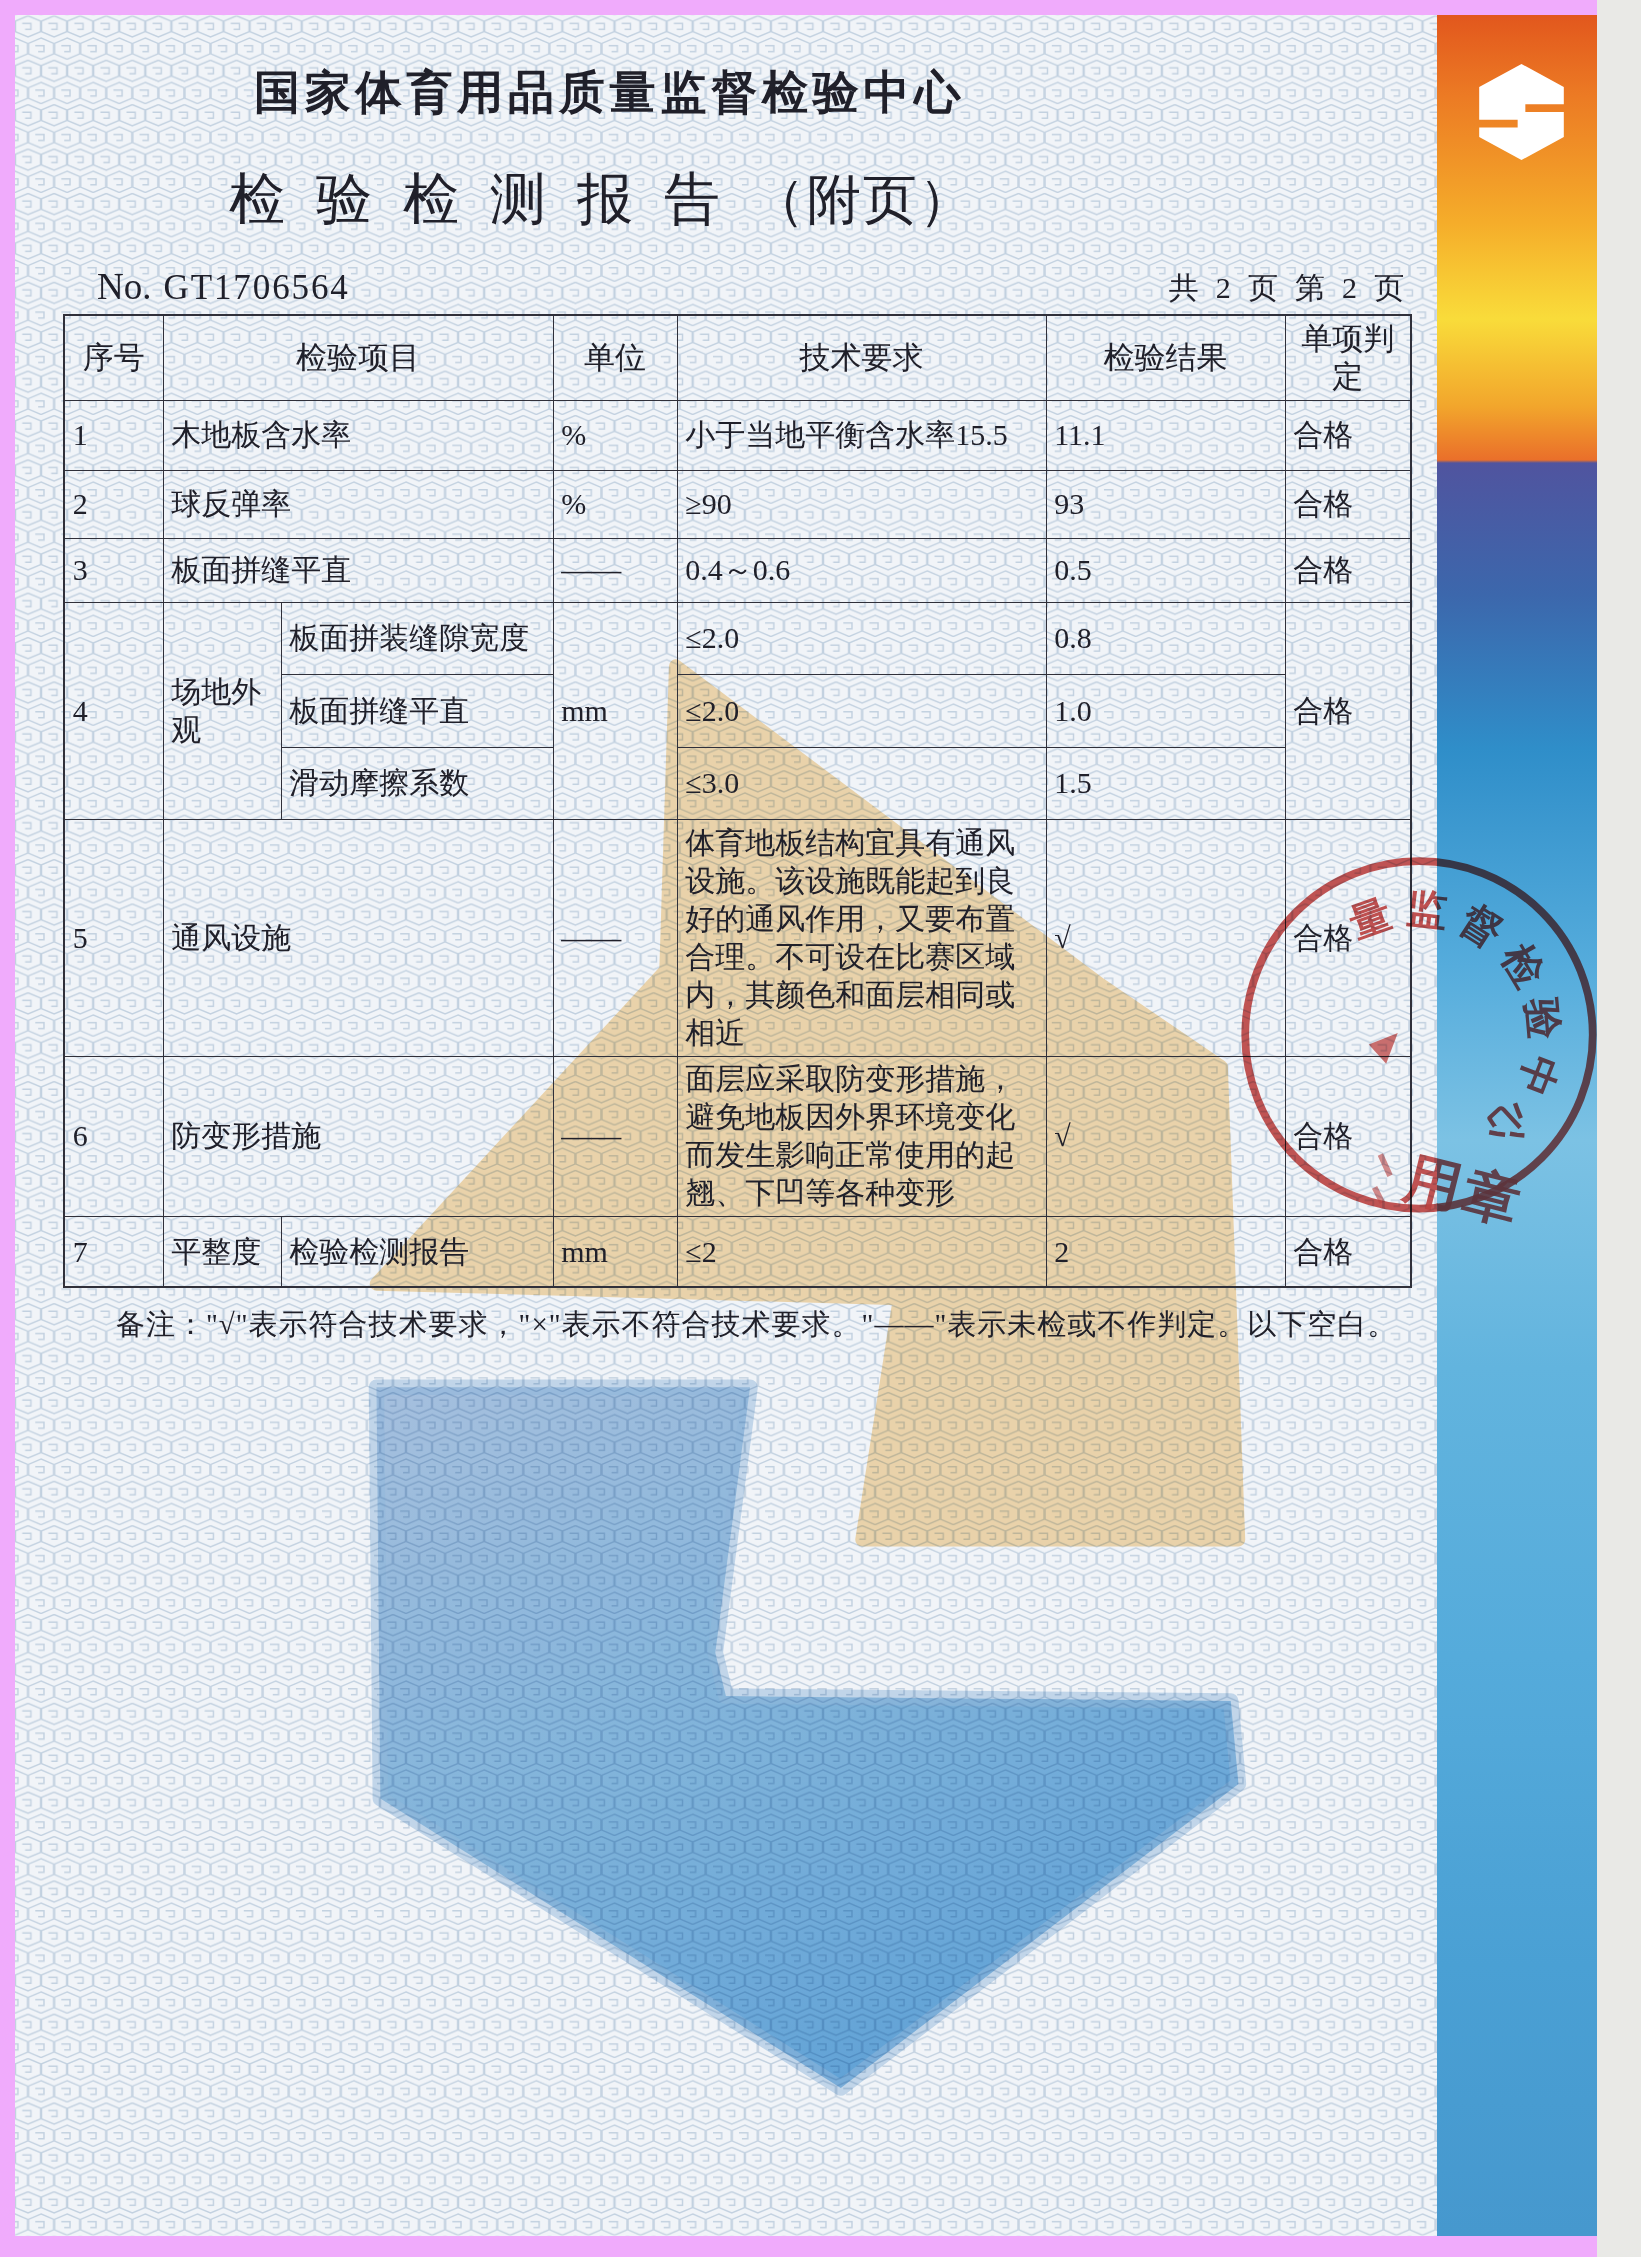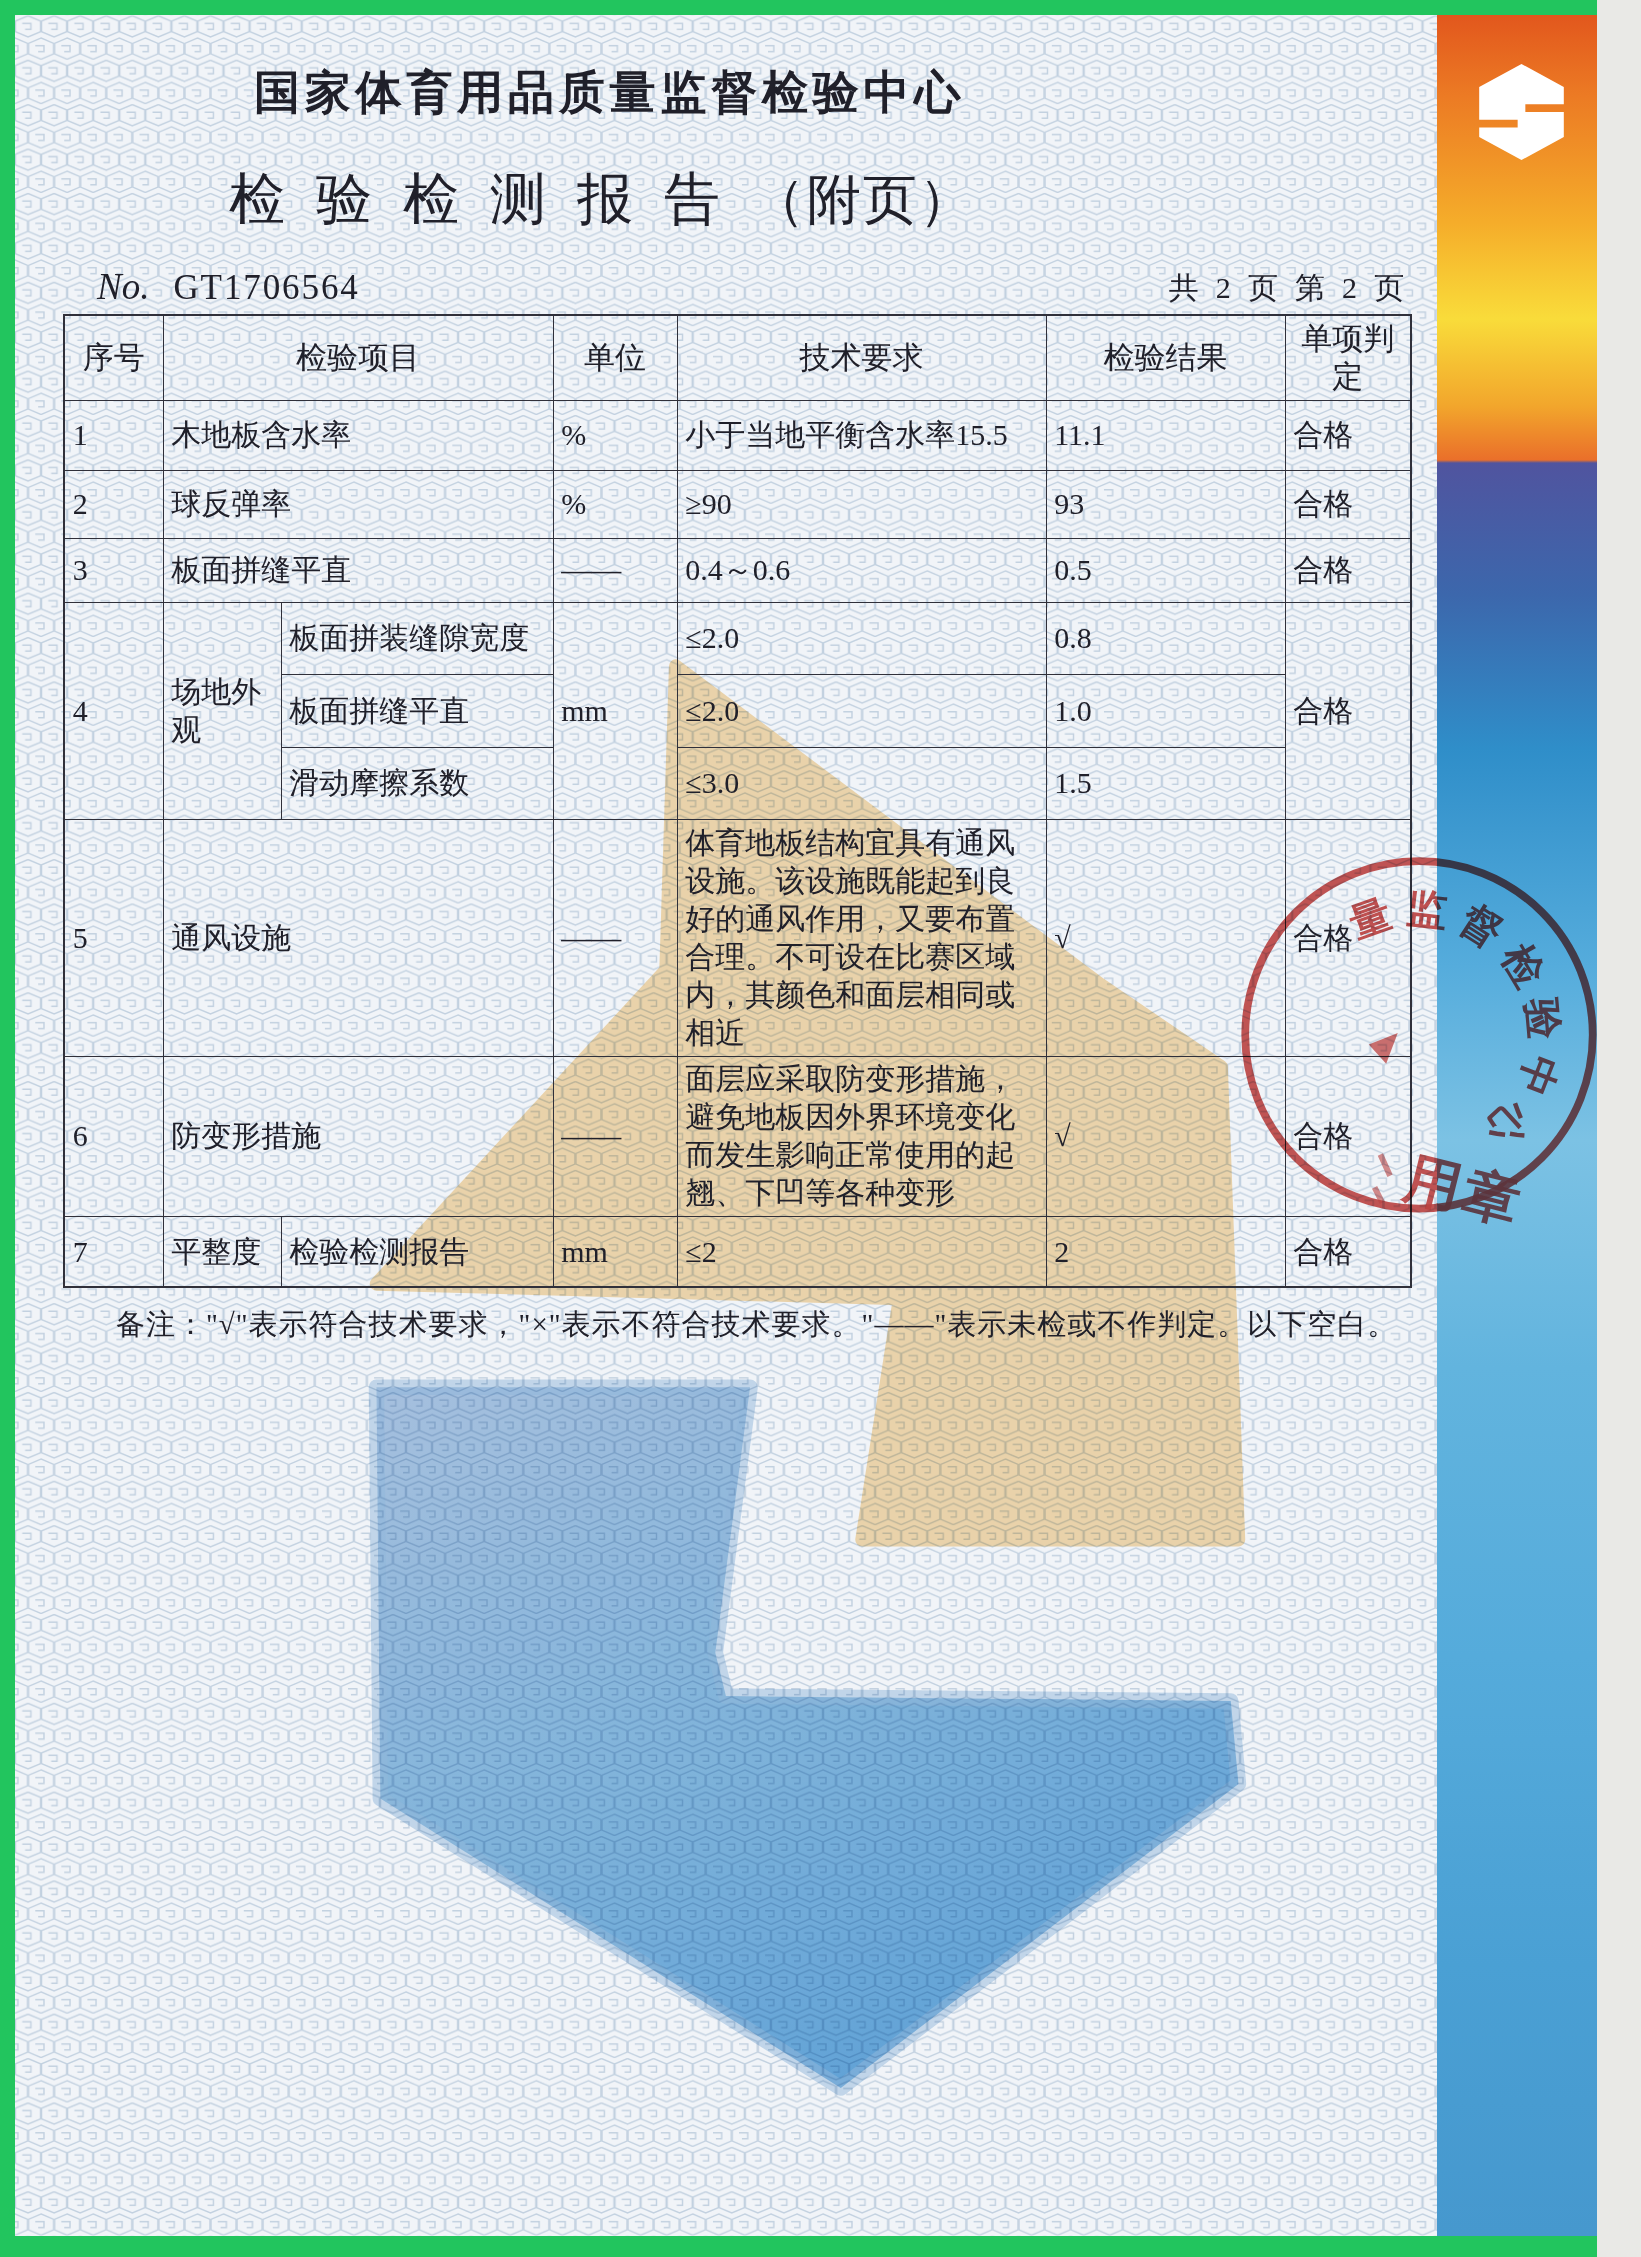--- a/index.html
+++ b/index.html
@@ -1,19 +1,19 @@
 <!DOCTYPE html>
 <html><head>
 <meta charset="utf-8">
 <style>
   html,body{margin:0;padding:0;background:#ffffff;}
   .stage{
     position:relative;width:1641px;height:2257px;overflow:hidden;
     font-family:"Liberation Serif","DejaVu Serif",serif;color:#20202a;
-    background:#22c55e;
+    background:#f0abfc;
   }
   .scan-right{position:absolute;top:0;right:0;width:44px;height:2257px;background:#e9e9e6;}
   .page{position:absolute;left:14.5px;top:14.5px;width:1422px;height:2221px;background:#f1f4f8;}
   .page svg{position:absolute;left:0;top:0;}
   .band{
     position:absolute;left:1437px;top:14.5px;width:161px;height:2221px;
     background:linear-gradient(180deg,
       #e2571d 0px,#ec7b24 82px,#f5ad2a 208px,#f9dc3a 304px,
       #f2a62c 391px,#ea6f2a 445px,
       #50549f 448px,#3c67ac 579px,#2f8ec9 734px,#55acdc 951px,
@@ -25,21 +25,21 @@
   .watermark-svg{mix-blend-mode:multiply;}
 
   .org-title{
     position:absolute;left:254px;top:62px;font-size:46px;font-weight:600;
     letter-spacing:4.8px;white-space:nowrap;
   }
   .report-title{position:absolute;left:229px;top:162px;white-space:nowrap;font-weight:400;}
   .report-title .main{font-size:56px;letter-spacing:31px;}
   .report-title .suffix{font-size:54px;letter-spacing:1.9px;}
   .no-line{position:absolute;left:97px;top:265px;font-size:35px;white-space:nowrap;}
-  .no-line .no-label{font-style:italic;font-size:37px;margin-right:24px;}
+  .no-line .no-label{font-size:37px;margin-right:12px;}
   .no-line .no-value{letter-spacing:1.9px;}
   .pagination{position:absolute;right:232px;top:268px;font-size:30px;letter-spacing:4.8px;white-space:nowrap;}
 
   table.report{
     position:absolute;left:63px;top:314px;width:1347px;
     border-collapse:collapse;table-layout:fixed;
     font-size:30px;
   }
   table.report td,table.report th{
     border:1.9px solid #30303a;font-weight:400;

